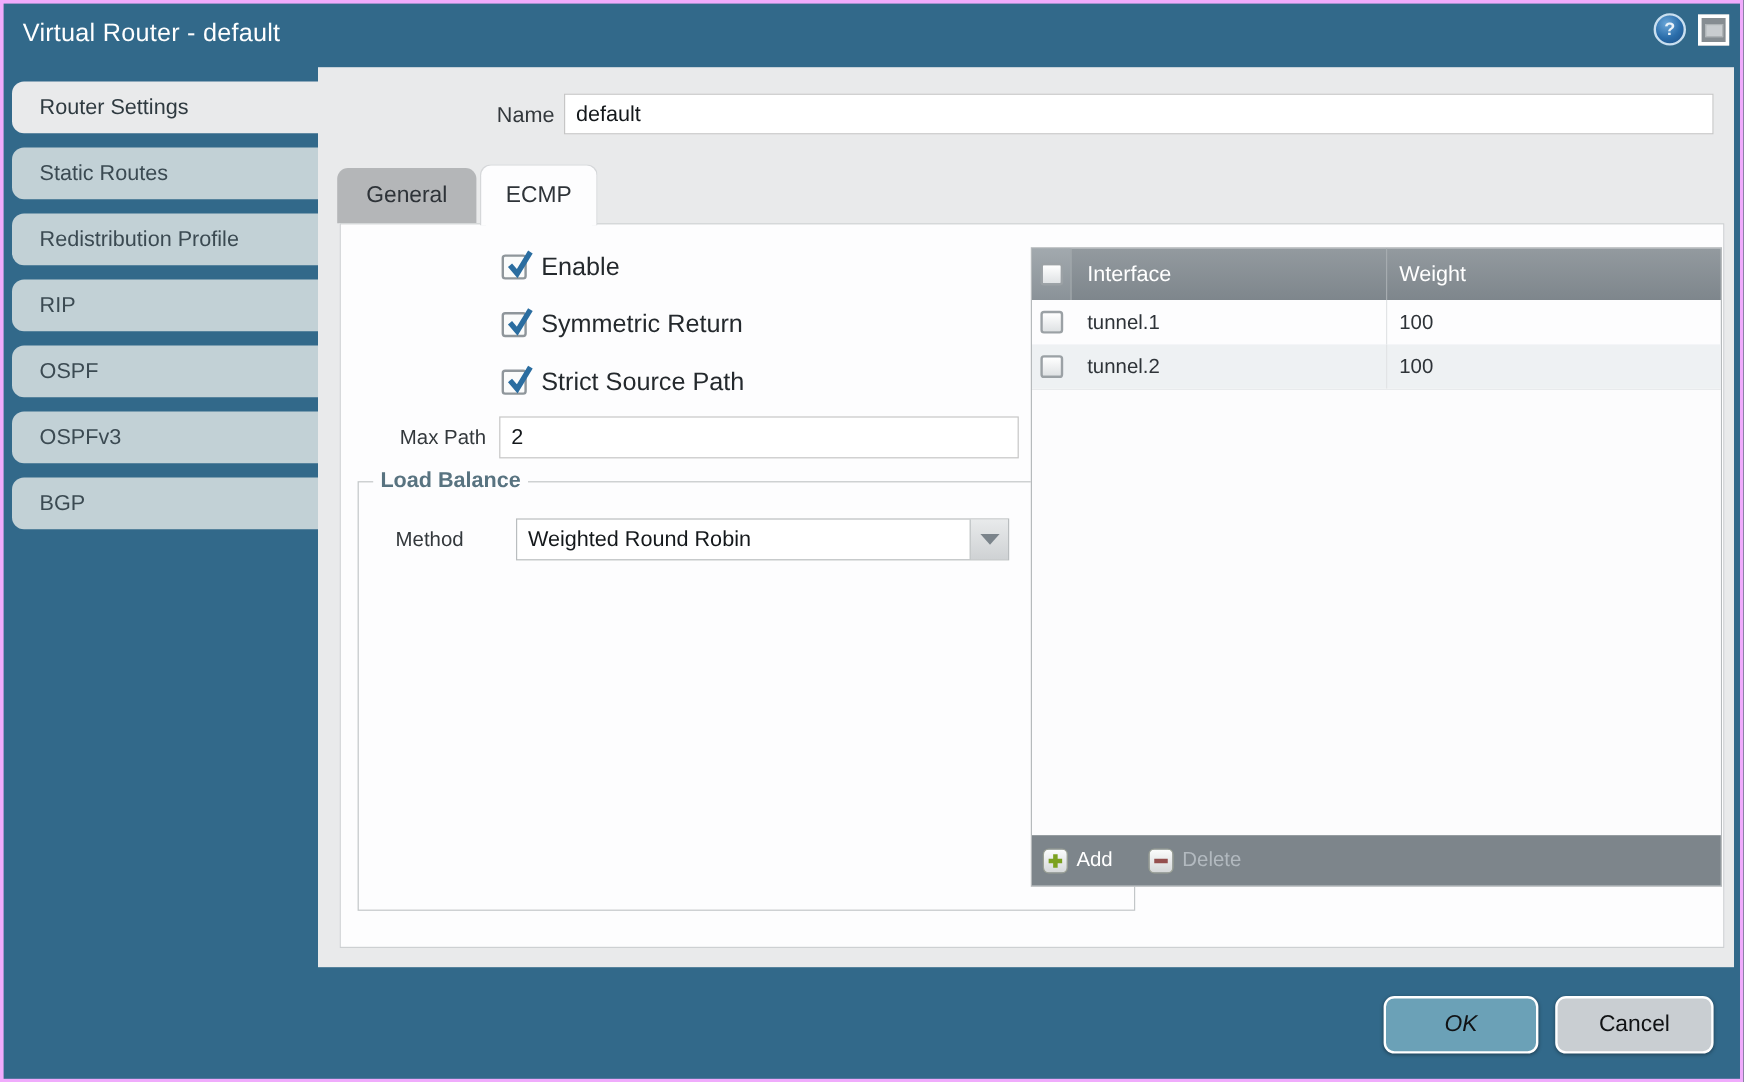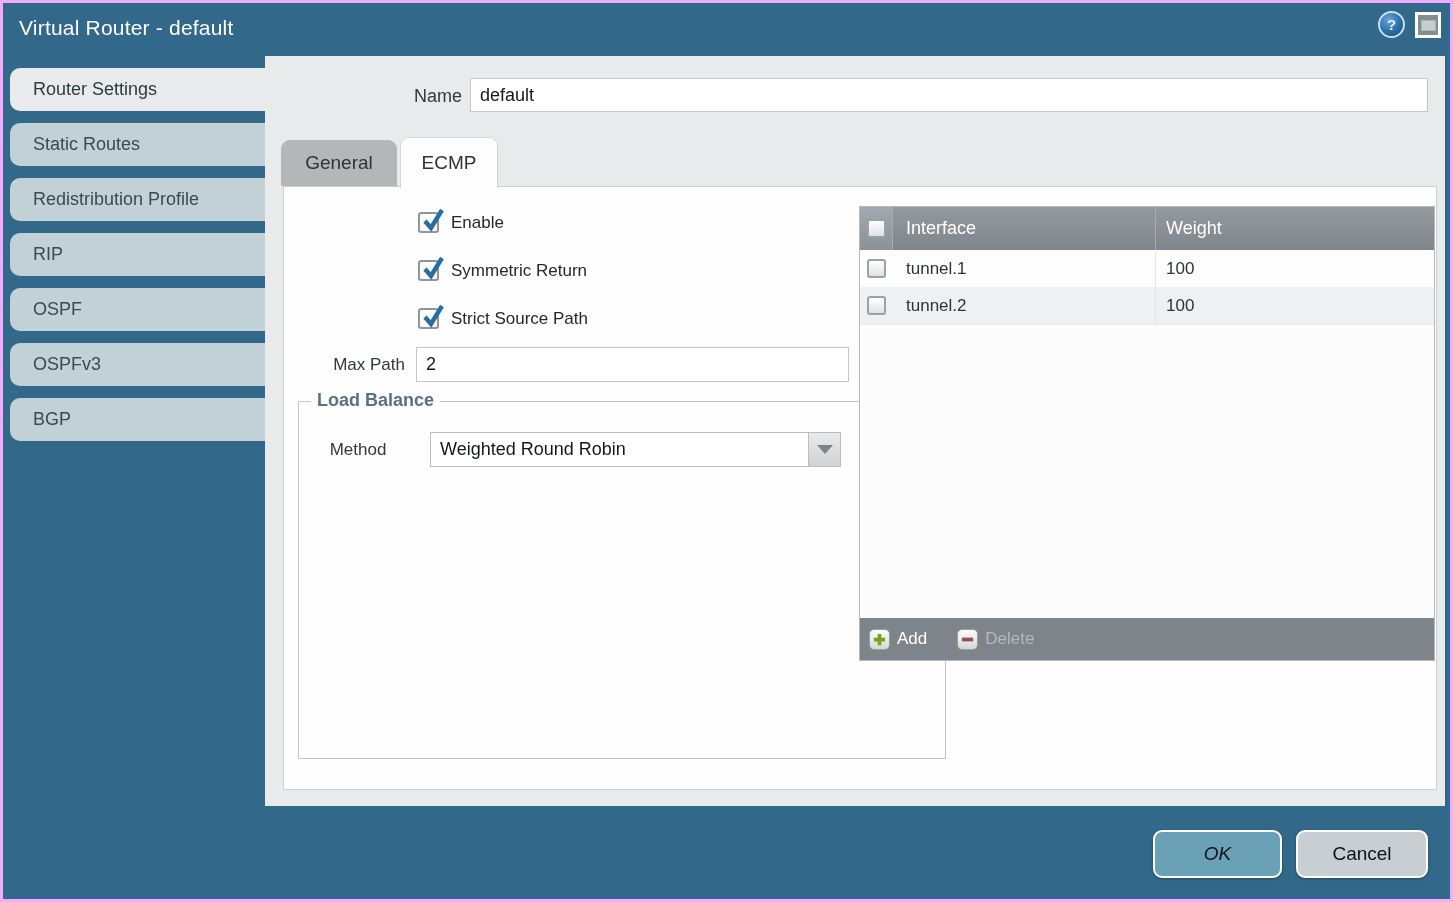--- a/index.html
+++ b/index.html
@@ -72,21 +72,21 @@
     background:#fdfdfe;border:1px solid #cdd0d2;box-sizing:border-box;z-index:3;
   }
   
   .check-col{position:absolute;left:134px;top:24px;display:flex;flex-direction:column;gap:25px;}
   .check-row{display:flex;align-items:center;gap:12px;height:23px;}
   .checkbox{
     width:21px;height:21px;border:2px solid #8f969b;border-radius:3px;
     background:#fafbfb;position:relative;box-sizing:border-box;cursor:pointer;flex:none;
   }
   .checkbox svg{position:absolute;left:0px;top:-6px;width:24px;height:24px;overflow:visible;}
-  .check-label{font-size:17px;color:#24292d;}
+  .check-label{font-size:21px;color:#24292d;}
   .maxpath-label{
     position:absolute;left:0;top:160px;width:121px;height:35px;line-height:35px;
     text-align:right;font-size:17px;color:#33383c;
   }
   .maxpath-input{
     position:absolute;left:132px;top:160px;width:433px;height:35px;
     border:1px solid #c6c6c6;background:#fff;font-size:18px;color:#14181b;
     padding:0 9px;box-sizing:border-box;font-family:inherit;outline:none;
   }
   
@@ -110,21 +110,21 @@
   .select-btn{
     width:31px;background:linear-gradient(#e8eaeb,#cfd2d4);
     border-left:1px solid #b9bdbf;display:flex;align-items:center;justify-content:center;cursor:pointer;
   }
   .arrow-down{
     width:0;height:0;border-left:8px solid transparent;border-right:8px solid transparent;
     border-top:9px solid #7b848b;
   }
   
   .iface-table{
-    position:absolute;left:575px;top:19px;width:576px;height:455px;
+    position:absolute;left:575px;top:19px;width:576px;height:533px;
     border:1px solid #b6babc;box-sizing:border-box;
     display:flex;flex-direction:column;background:#fdfdfe;
   }
   .t-header{height:43px;display:flex;background:linear-gradient(#939a9f,#7e868c);color:#fff;font-size:18px;flex:none;}
   .th-check{
     width:33px;display:flex;align-items:center;justify-content:center;
     border-right:1px solid #a6acb0;background:linear-gradient(#a2a9ae,#8a9298);box-sizing:border-box;
   }
   .th-int{width:263px;line-height:43px;padding-left:13px;border-right:1px solid #a6acb0;box-sizing:border-box;}
   .th-weight{flex:1;line-height:43px;padding-left:10px;}

